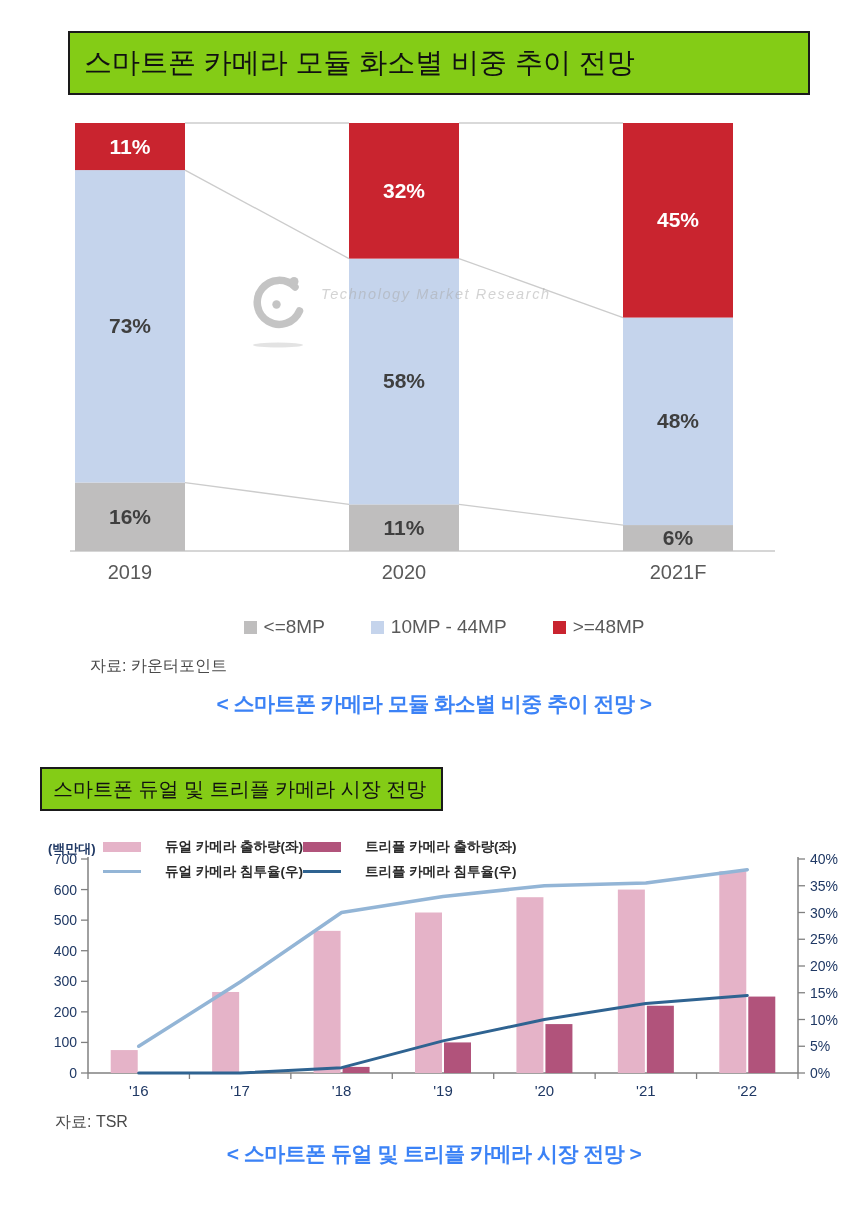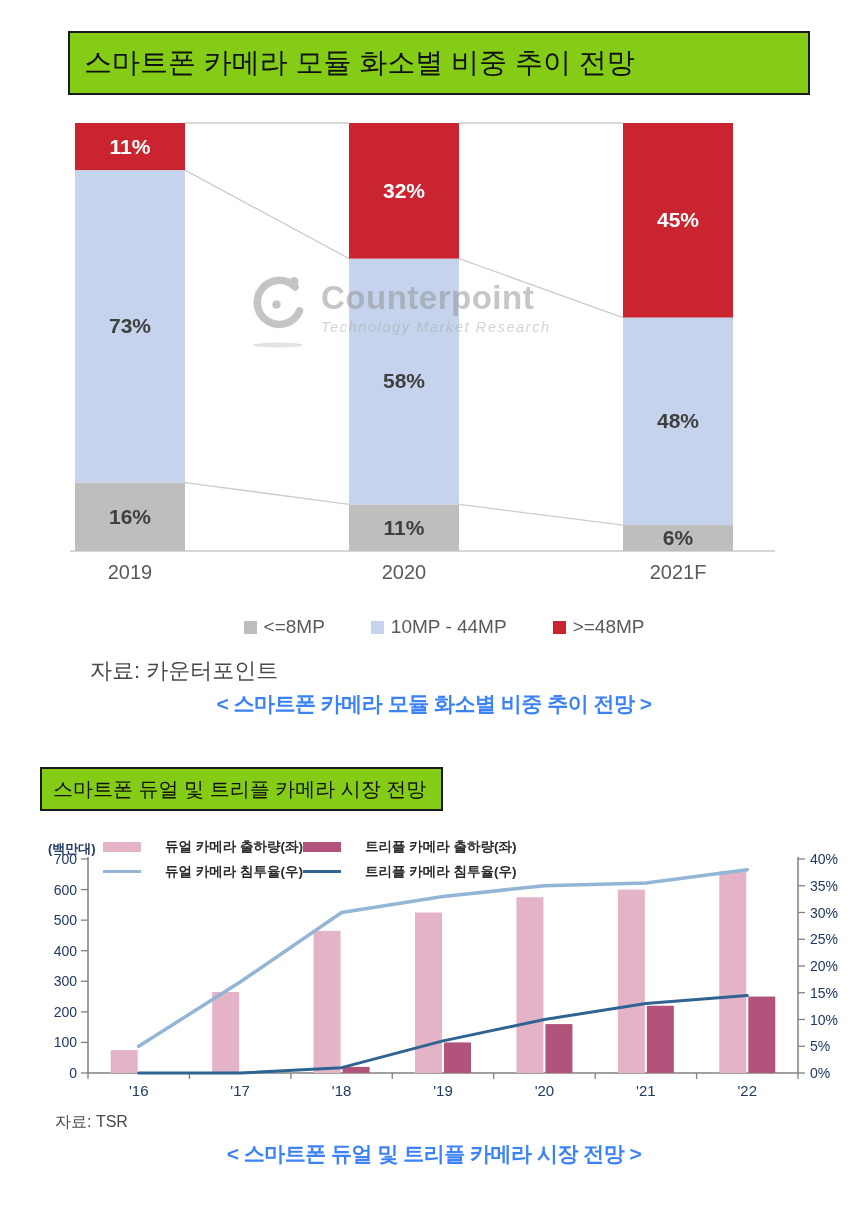--- a/index.html
+++ b/index.html
@@ -15,21 +15,21 @@
 
   #chart1-svg{left:0;top:0;width:868px;height:600px;}
   #chart2-svg{left:0;top:820px;width:868px;height:300px;}
 
   .legend1{left:0;top:616px;width:868px;display:flex;justify-content:center;
            gap:26px;align-items:center;}
   .legend1 .item{display:flex;align-items:center;gap:7px;font-size:19px;color:#595959;margin-left:20px;}
   .legend1 .sw{width:13px;height:13px;display:inline-block;}
 
   .source{color:#4a4a4a;}
-  #source1{left:90px;top:656px;font-size:22px;}
+  #source1{left:90px;top:656px;font-size:16px;}
   #source2{left:55px;top:1112px;font-size:16px;}
 
   .caption{left:0;width:868px;text-align:center;font-size:21px;font-weight:600;
            color:#3b82f6;letter-spacing:-0.5px;}
   #caption1{top:690px;}
   #caption2{top:1140px;}
 
   .watermark{left:250px;top:274px;display:flex;gap:13px;align-items:flex-start;opacity:0.5;}
   .wm-text{display:flex;flex-direction:column;margin-top:7px;}
   .wm-name{font-size:33px;font-weight:bold;color:#8f8f8f;letter-spacing:0.5px;line-height:1;}
@@ -81,21 +81,20 @@
   </svg>
 
 <div class="abs watermark">
   <svg width="58" height="76" viewBox="0 0 58 76">
     <path d="M 45 13 A 22 22 0 1 0 49.5 37" fill="none" stroke="#8a8a8a" stroke-width="7.5" stroke-linecap="round"></path>
     <circle cx="26.5" cy="30.5" r="4.2" fill="#8a8a8a"></circle>
     <circle cx="44" cy="7.5" r="4.5" fill="#8a8a8a"></circle>
     <ellipse cx="28" cy="71" rx="25" ry="2.5" fill="#c9c9c9"></ellipse>
   </svg>
   <div class="wm-text">
-    <span class="wm-name">Counterpoint</span>
     <span class="wm-sub">Technology Market Research</span>
   </div>
 </div>
 
 <div class="abs legend1">
   <span class="item">
     <span class="sw" style="background: rgb(191, 190, 190);"></span>
     <span>&lt;=8MP</span>
   </span>
   <span class="item">

